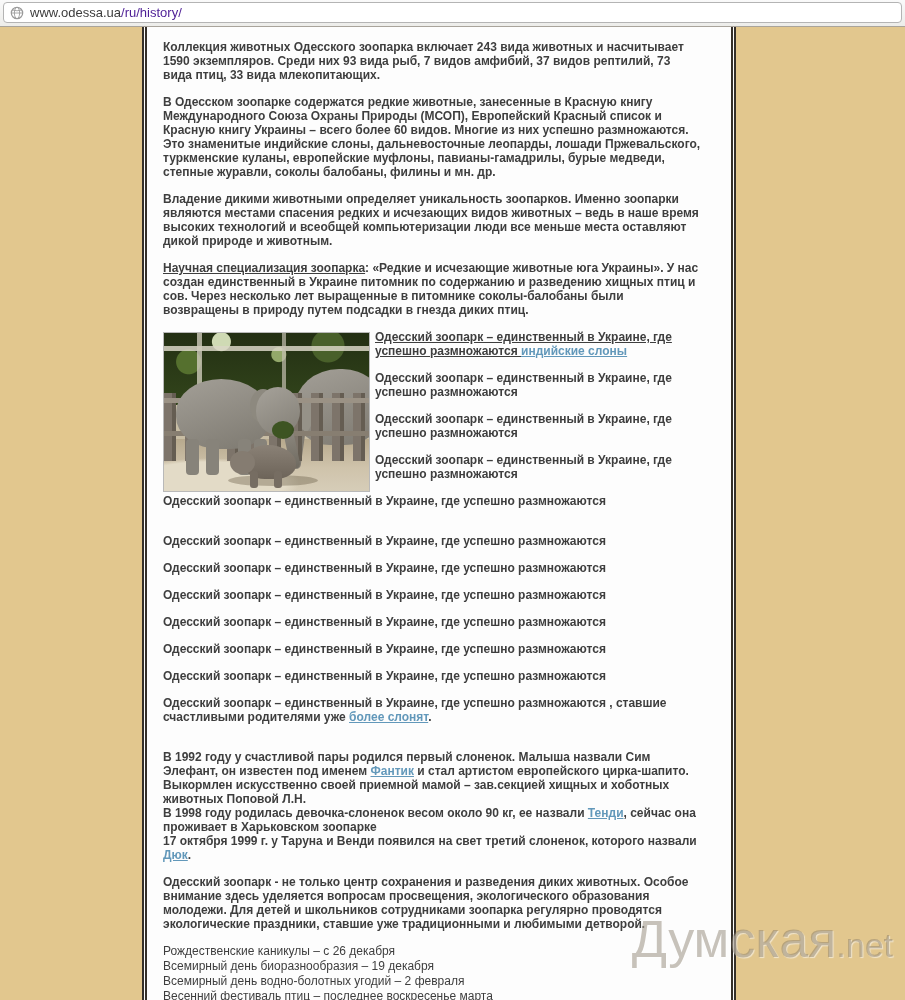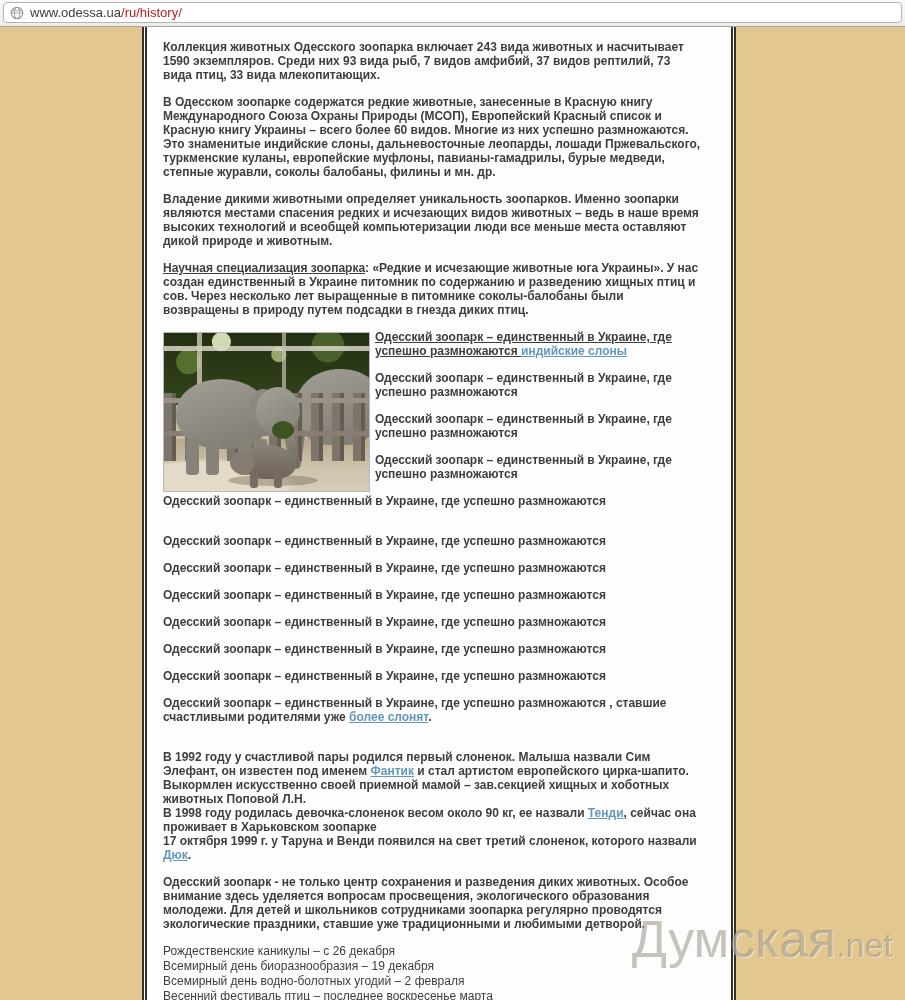--- a/index.html
+++ b/index.html
@@ -12,21 +12,21 @@
     background:linear-gradient(#fafafa,#ededea);
     border-bottom:1px solid #a9a49b;
   }
   .address-bar {
     position:absolute; left:3px; right:3px; top:2px; height:21px;
     background:#fff; border:1px solid #b4b4b4; border-radius:4px;
     display:flex; align-items:center; padding:0 6px; gap:6px;
   }
   .globe { width:14px; height:14px; flex:0 0 auto; display:block; }
   .url { font-size:13px; color:#3c3c3c; white-space:nowrap; }
-  .url .path { color:#b91c1c; }
+  .url .path { color:#4c1d95; }
 
   
   .page { position:relative; width:905px; height:973px; background:#e2c78e; }
   .content {
     position:absolute; left:142px; top:0; width:594px; height:973px;
     background:#fdfdfd;
     border-left:5px double #35302a; border-right:5px double #35302a;
     padding:13px 14px 0 16px;
     font-size:12px; line-height:14px; color:#3e3e3e;
     overflow:hidden;

